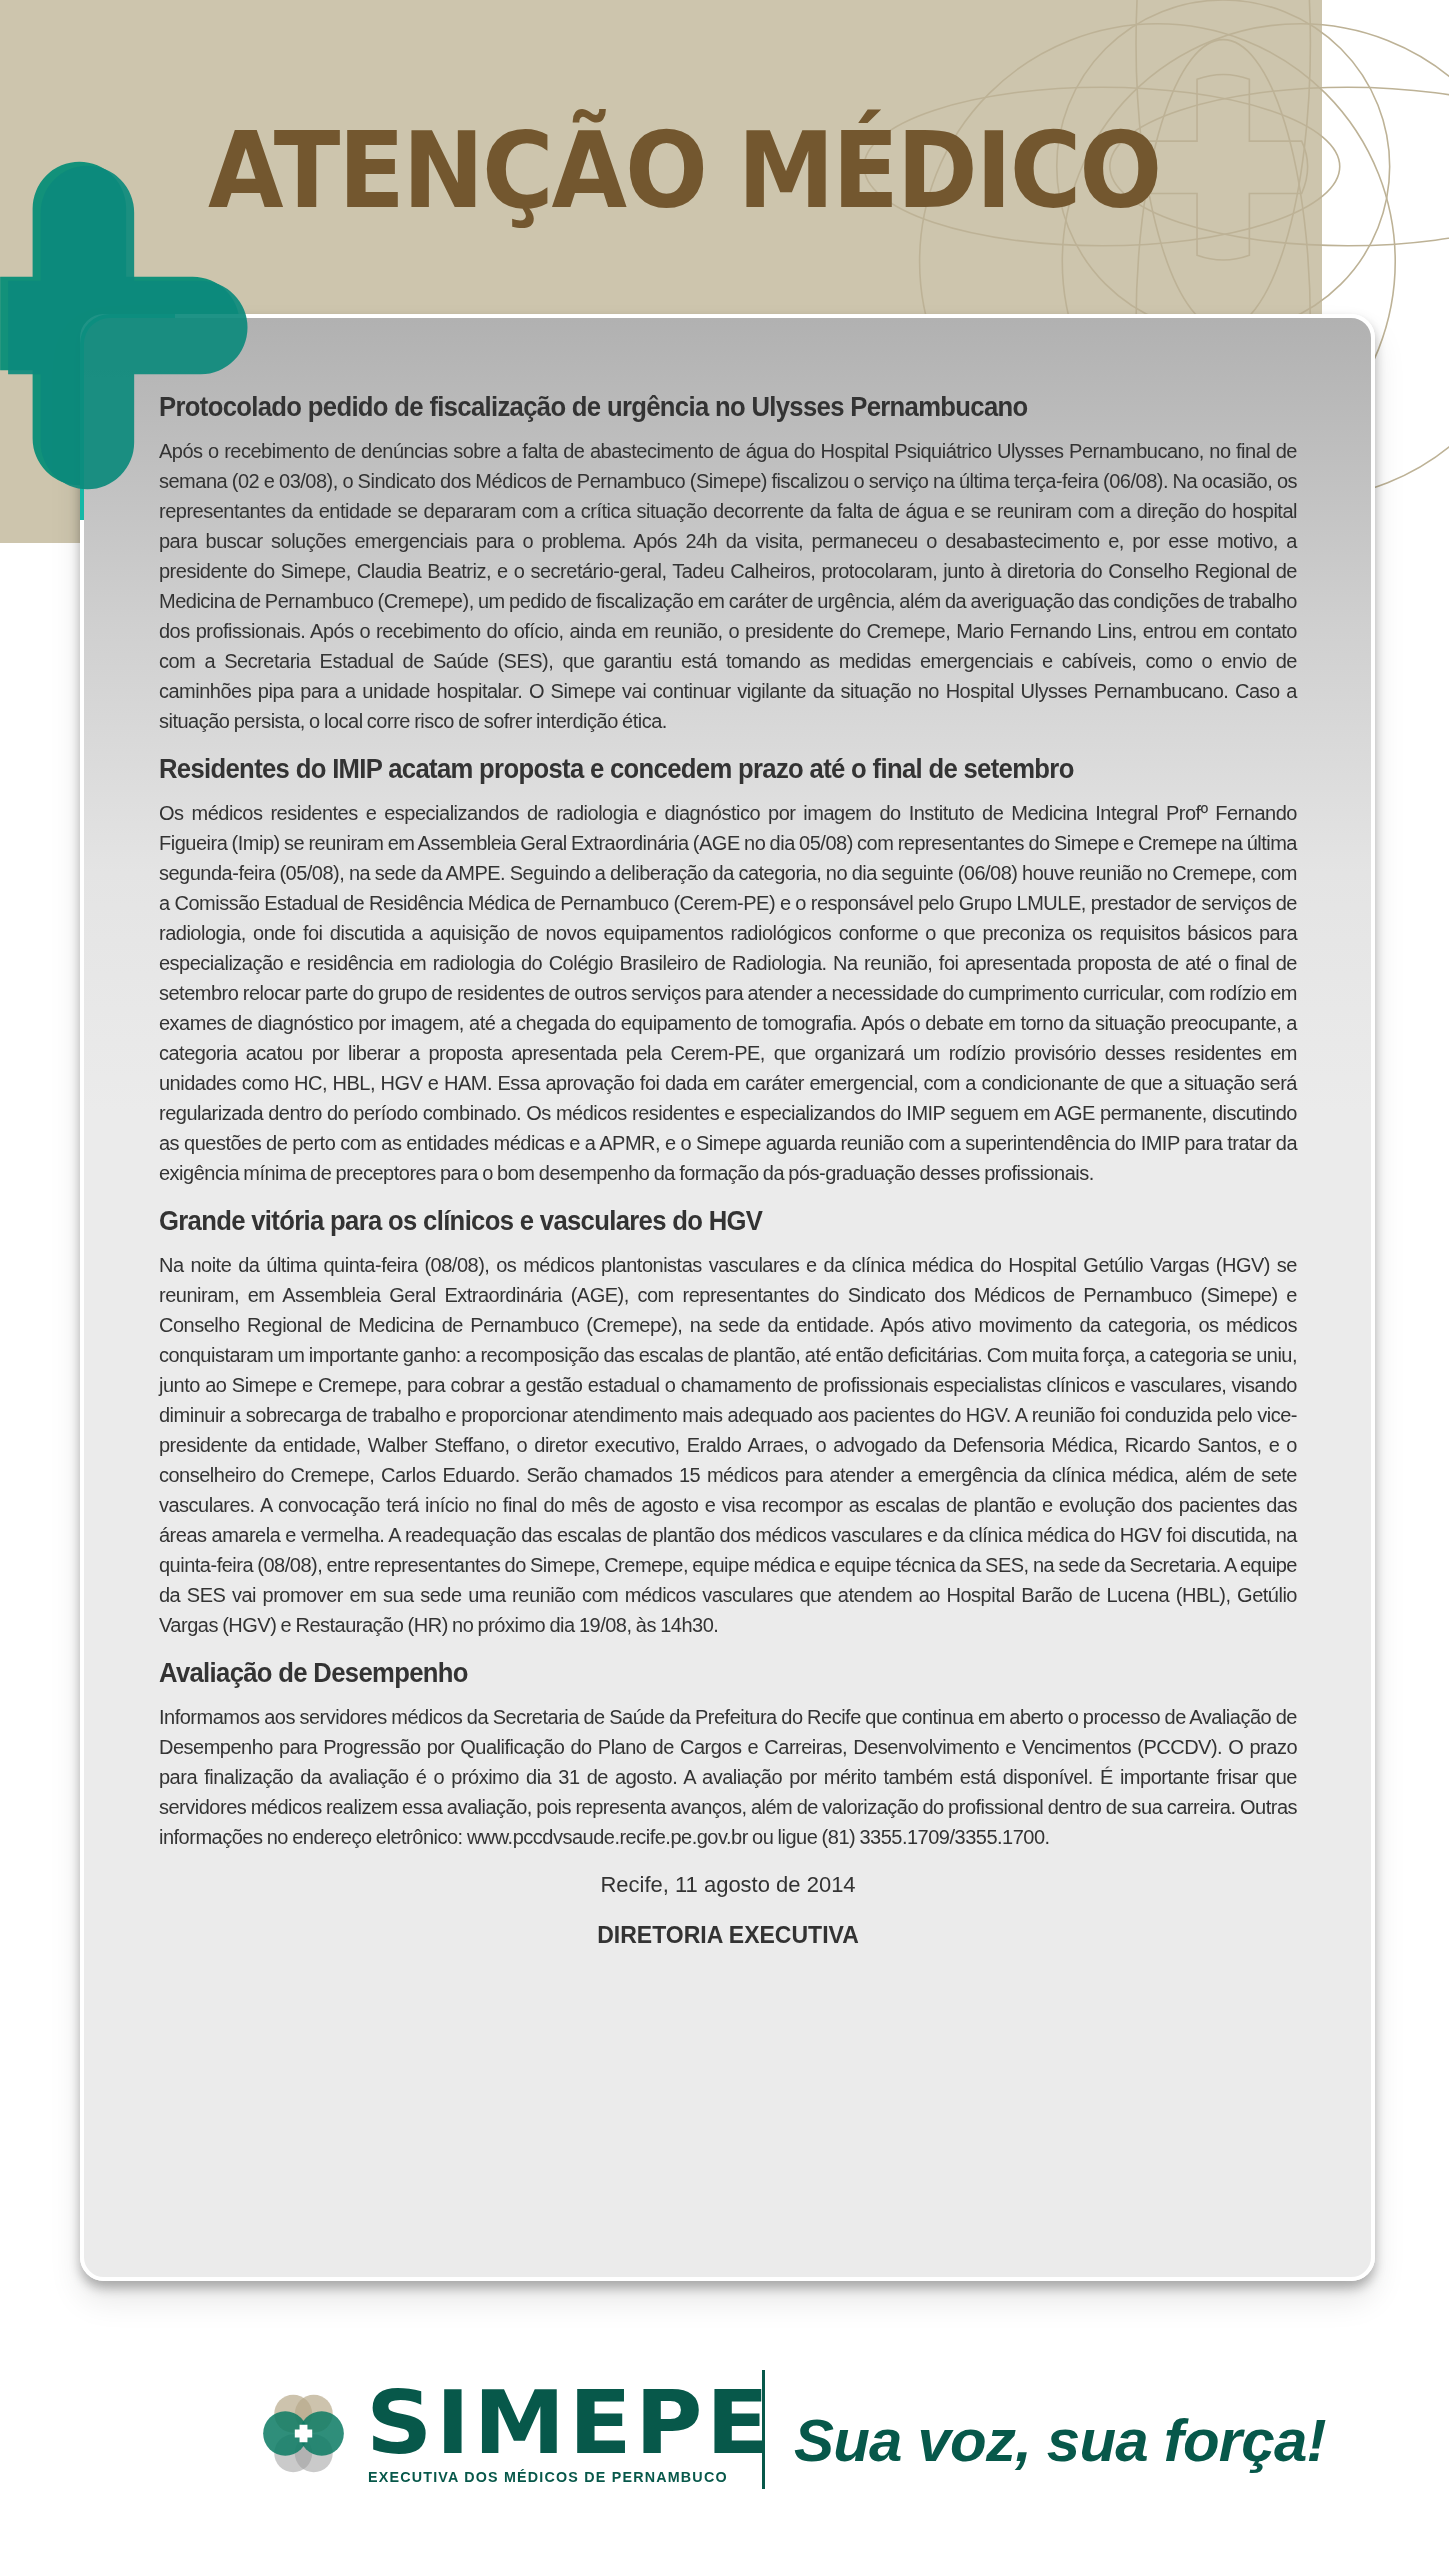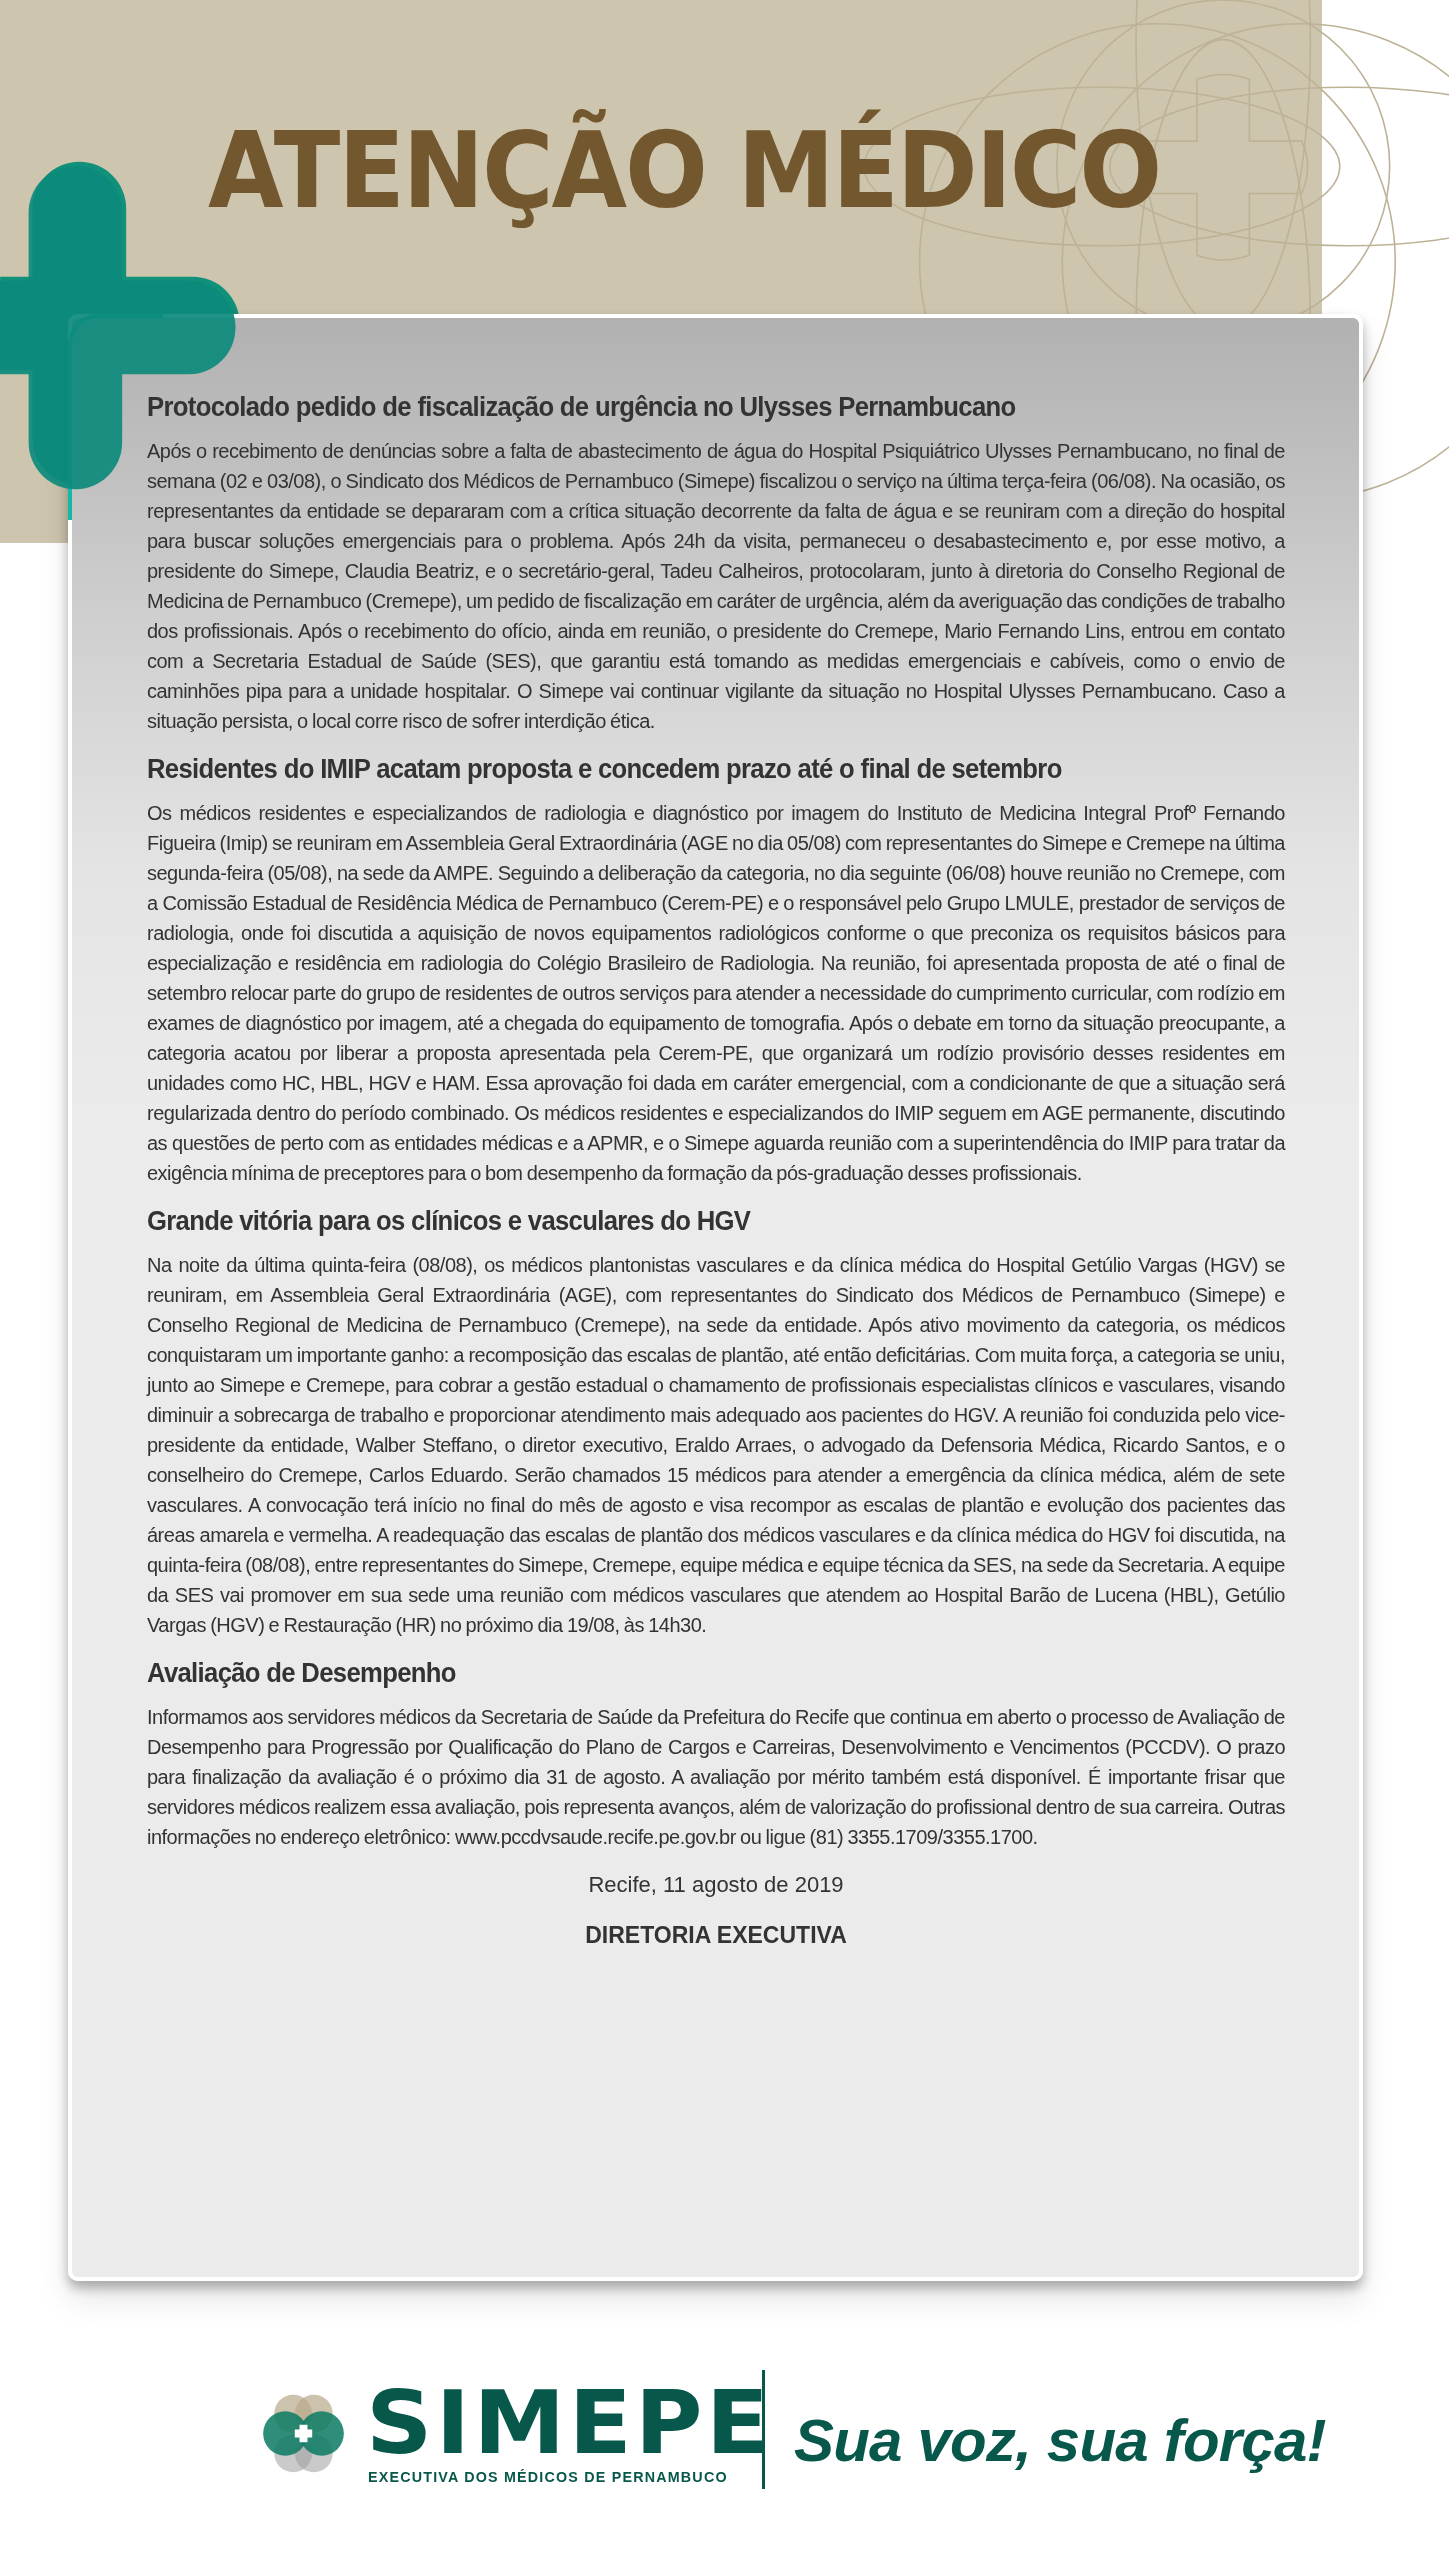--- a/index.html
+++ b/index.html
@@ -15,22 +15,22 @@
   .header-pattern { position: absolute; left: 0; top: 0; width: 1450px; height: 543px; }
   .header-title {
     position: absolute; left: 208px; top: 119px;
     font-family: "DejaVu Sans", sans-serif; font-weight: bold;
     font-size: 105px; letter-spacing: -2.4px; color: #73572f;
     line-height: 1; transform: scaleX(0.93); transform-origin: left top;
     white-space: nowrap;
   }
   .green-cross { position: absolute; left: 0; top: 161px; width: 242px; height: 325px; }
   .card {
-    position: absolute; left: 68px; top: 314px; width: 1295px; height: 1967px;
-    box-sizing: border-box; border: 4px solid #ffffff; border-radius: 10px;
+    position: absolute; left: 80px; top: 314px; width: 1295px; height: 1967px;
+    box-sizing: border-box; border: 4px solid #ffffff; border-radius: 24px;
     background: linear-gradient(to bottom, #b1b1b1 0px, #cfcfcf 301px, #e4e4e4 555px, #ebebeb 793px, #ebebeb 100%);
     box-shadow: 0 6.3px 11px rgba(0,0,0,0.28), 0 19px 32px rgba(0,0,0,0.10);
   }
   .card-edge {
     position: absolute; left: -4px; top: -4px; width: 95px; height: 206px;
     border-top: 4px solid #15b8a6; border-left: 4px solid #15b8a6;
     border-top-left-radius: 30px; box-sizing: border-box; pointer-events: none;
   }
   .cross-overlay {
     position: absolute; left: -76px; top: -153px; width: 242px; height: 325px;
@@ -103,21 +103,21 @@
       <p class="section-body">Os médicos residentes e especializandos de radiologia e diagnóstico por imagem do Instituto de Medicina Integral Profº Fernando Figueira (Imip) se reuniram em Assembleia Geral Extraordinária (AGE no dia 05/08) com representantes do Simepe e Cremepe na última segunda-feira (05/08), na sede da AMPE. Seguindo a deliberação da categoria, no dia seguinte (06/08) houve reunião no Cremepe, com a Comissão Estadual de Residência Médica de Pernambuco (Cerem-PE) e o responsável pelo Grupo LMULE, prestador de serviços de radiologia, onde foi discutida a aquisição de novos equipamentos radiológicos conforme o que preconiza os requisitos básicos para especialização e residência em radiologia do Colégio Brasileiro de Radiologia. Na reunião, foi apresentada proposta de até o final de setembro relocar parte do grupo de residentes de outros serviços para atender a necessidade do cumprimento curricular, com rodízio em exames de diagnóstico por imagem, até a chegada do equipamento de tomografia. Após o debate em torno da situação preocupante, a categoria acatou por liberar a proposta apresentada pela Cerem-PE, que organizará um rodízio provisório desses residentes em unidades como HC, HBL, HGV e HAM. Essa aprovação foi dada em caráter emergencial, com a condicionante de que a situação será regularizada dentro do período combinado. Os médicos residentes e especializandos do IMIP seguem em AGE permanente, discutindo as questões de perto com as entidades médicas e a APMR, e o Simepe aguarda reunião com a superintendência do IMIP para tratar da exigência mínima de preceptores para o bom desempenho da formação da pós-graduação desses profissionais.</p>
     </div>
     <div>
       <h2 class="section-title">Grande vitória para os clínicos e vasculares do HGV</h2>
       <p class="section-body">Na noite da última quinta-feira (08/08), os médicos plantonistas vasculares e da clínica médica do Hospital Getúlio Vargas (HGV) se reuniram, em Assembleia Geral Extraordinária (AGE), com representantes do Sindicato dos Médicos de Pernambuco (Simepe) e Conselho Regional de Medicina de Pernambuco (Cremepe), na sede da entidade. Após ativo movimento da categoria, os médicos conquistaram um importante ganho: a recomposição das escalas de plantão, até então deficitárias. Com muita força, a categoria se uniu, junto ao Simepe e Cremepe, para cobrar a gestão estadual o chamamento de profissionais especialistas clínicos e vasculares, visando diminuir a sobrecarga de trabalho e proporcionar atendimento mais adequado aos pacientes do HGV. A reunião foi conduzida pelo vice-presidente da entidade, Walber Steffano, o diretor executivo, Eraldo Arraes, o advogado da Defensoria Médica, Ricardo Santos, e o conselheiro do Cremepe, Carlos Eduardo. Serão chamados 15 médicos para atender a emergência da clínica médica, além de sete vasculares. A convocação terá início no final do mês de agosto e visa recompor as escalas de plantão e evolução dos pacientes das áreas amarela e vermelha. A readequação das escalas de plantão dos médicos vasculares e da clínica médica do HGV foi discutida, na quinta-feira (08/08), entre representantes do Simepe, Cremepe, equipe médica e equipe técnica da SES, na sede da Secretaria. A equipe da SES vai promover em sua sede uma reunião com médicos vasculares que atendem ao Hospital Barão de Lucena (HBL), Getúlio Vargas (HGV) e Restauração (HR) no próximo dia 19/08, às 14h30.</p>
     </div>
     <div>
       <h2 class="section-title">Avaliação de Desempenho</h2>
       <p class="section-body">Informamos aos servidores médicos da Secretaria de Saúde da Prefeitura do Recife que continua em aberto o processo de Avaliação de Desempenho para Progressão por Qualificação do Plano de Cargos e Carreiras, Desenvolvimento e Vencimentos (PCCDV). O prazo para finalização da avaliação é o próximo dia 31 de agosto. A avaliação por mérito também está disponível. É importante frisar que servidores médicos realizem essa avaliação, pois representa avanços, além de valorização do profissional dentro de sua carreira. Outras informações no endereço eletrônico: www.pccdvsaude.recife.pe.gov.br ou ligue (81) 3355.1709/3355.1700.</p>
     </div>
-    <div class="signoff-date">Recife, 11 agosto de 2019</div>
+    <div class="signoff-date">Recife, 11 agosto de 2014</div>
     <div class="signoff-title">DIRETORIA EXECUTIVA</div>
   </div>
 </div>
 
 <div class="footer">
   <svg class="logo-mark" viewBox="0 0 110 110">
     <g>
       <circle cx="42" cy="30" r="24" fill="#b8a98a" fill-opacity="0.7"></circle>
       <circle cx="68" cy="30" r="24" fill="#b8a98a" fill-opacity="0.7"></circle>
       <circle cx="42" cy="80" r="24" fill="#9e9e9e" fill-opacity="0.55"></circle>

